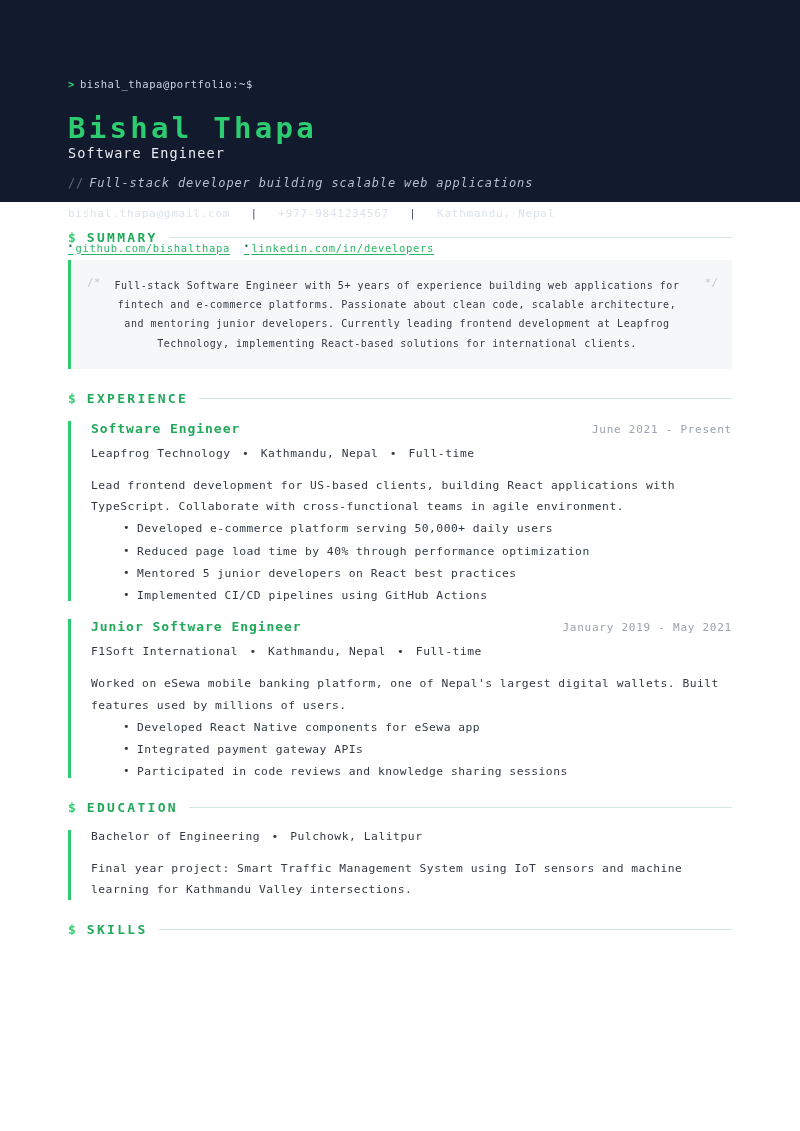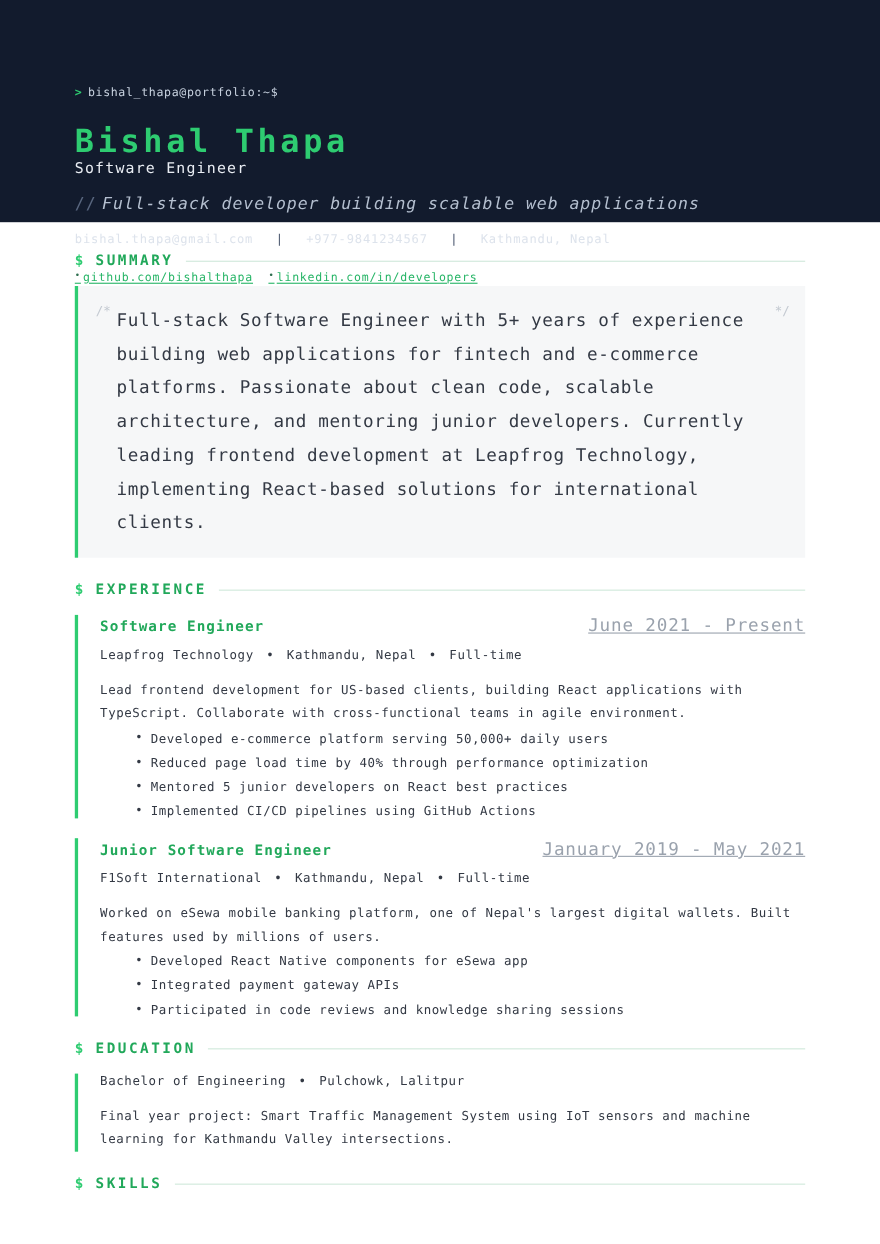--- a/index.html
+++ b/index.html
@@ -51,21 +51,21 @@
   .role {
     font-size: 13.5px;
     color: #e9edf3;
     letter-spacing: 1.1px;
     line-height: 1.15;
     margin-bottom: 14px;
     white-space: nowrap;
   }
 
   .tagline {
-    font-size: 15px;
+    font-size: 12px;
     font-style: italic;
     color: #b4bfcf;
     letter-spacing: 0.85px;
     margin-bottom: 17px;
     white-space: nowrap;
   }
   .tagline .slashes {
     color: #5a6880;
     font-style: normal;
     margin-right: 5px;
@@ -135,26 +135,27 @@
   }
 
   
   .summary-box {
     background: #f6f7f8;
     border-left: 3px solid #2ecc71;
     padding: 16px 22px 16px 18px;
     position: relative;
   }
   .summary-text {
-    font-size: 16px;
+    font-size: 10px;
     line-height: 1.92;
     color: #333944;
     letter-spacing: 0.55px;
     padding-left: 17px;
     padding-right: 22px;
+    text-align: center;
   }
   .comment-open {
     position: absolute;
     left: 16px;
     top: 16px;
     color: #c3c9d1;
     font-size: 11.3px;
   }
   .comment-close {
     position: absolute;
@@ -180,24 +181,23 @@
   }
   .entry-title {
     color: #21a85a;
     font-size: 13px;
     font-weight: bold;
     letter-spacing: 0.95px;
     white-space: nowrap;
   }
   .entry-date {
     color: #9aa2ad;
-    font-size: 16px;
+    font-size: 11px;
     letter-spacing: 0.75px;
     white-space: nowrap;
-    text-decoration: underline;
   }
   .entry-meta {
     font-size: 11.3px;
     color: #333944;
     letter-spacing: 0.55px;
     margin-bottom: 15px;
     white-space: nowrap;
   }
   .meta-dot { margin: 0 4px; }
 

